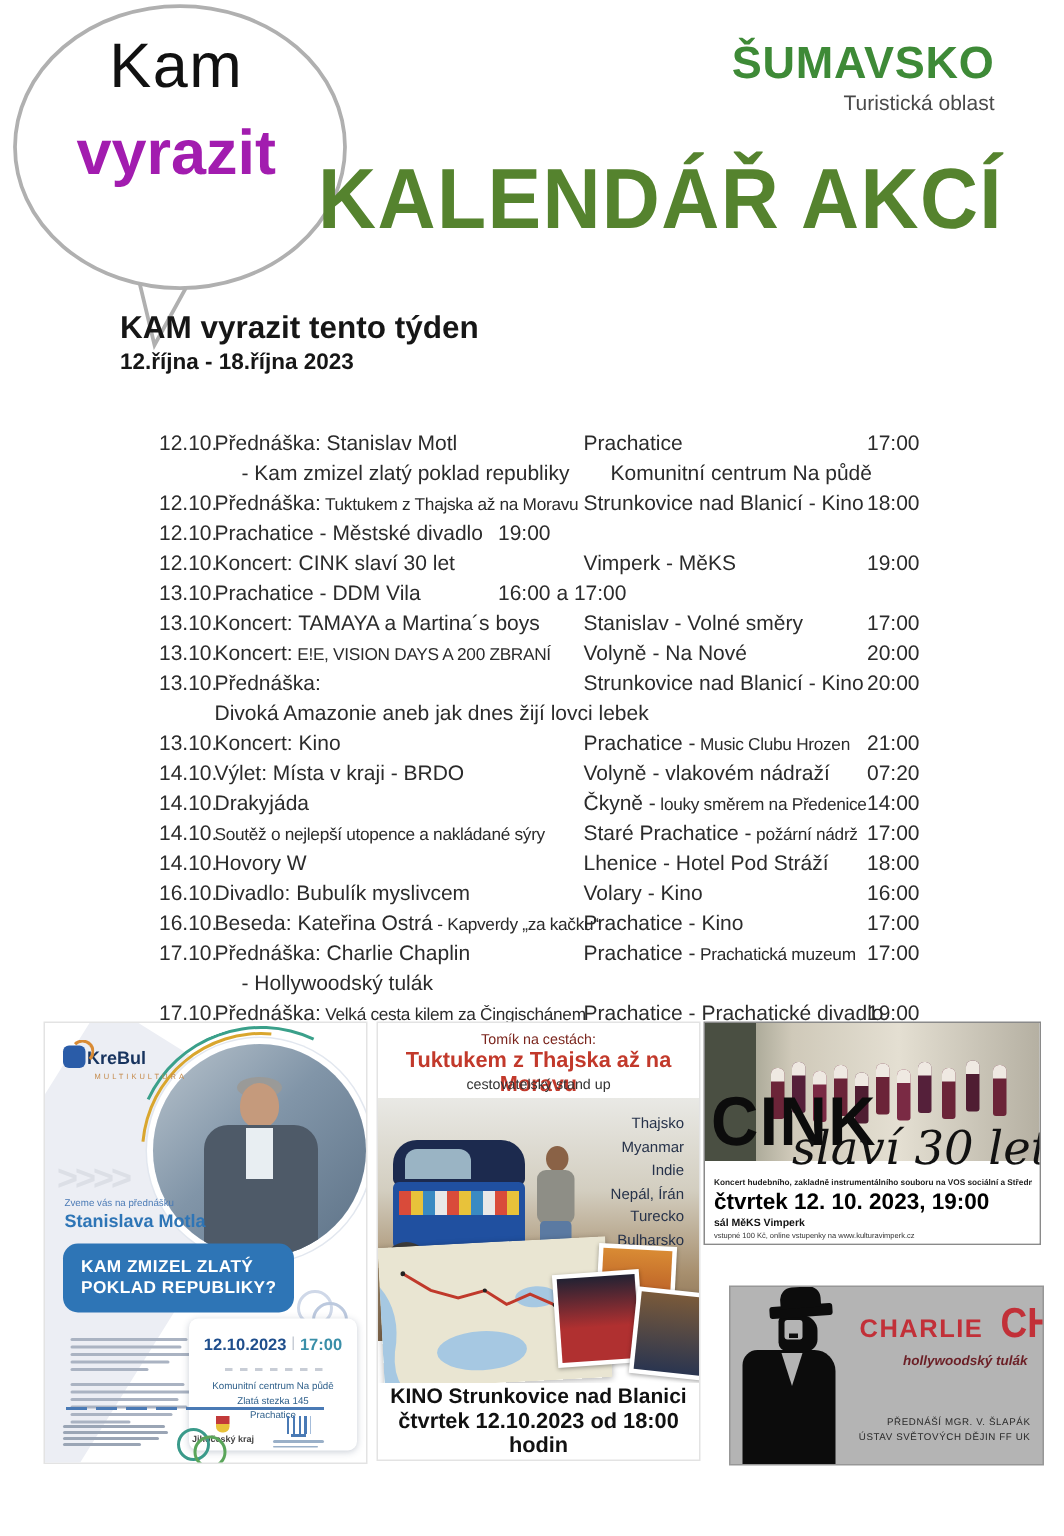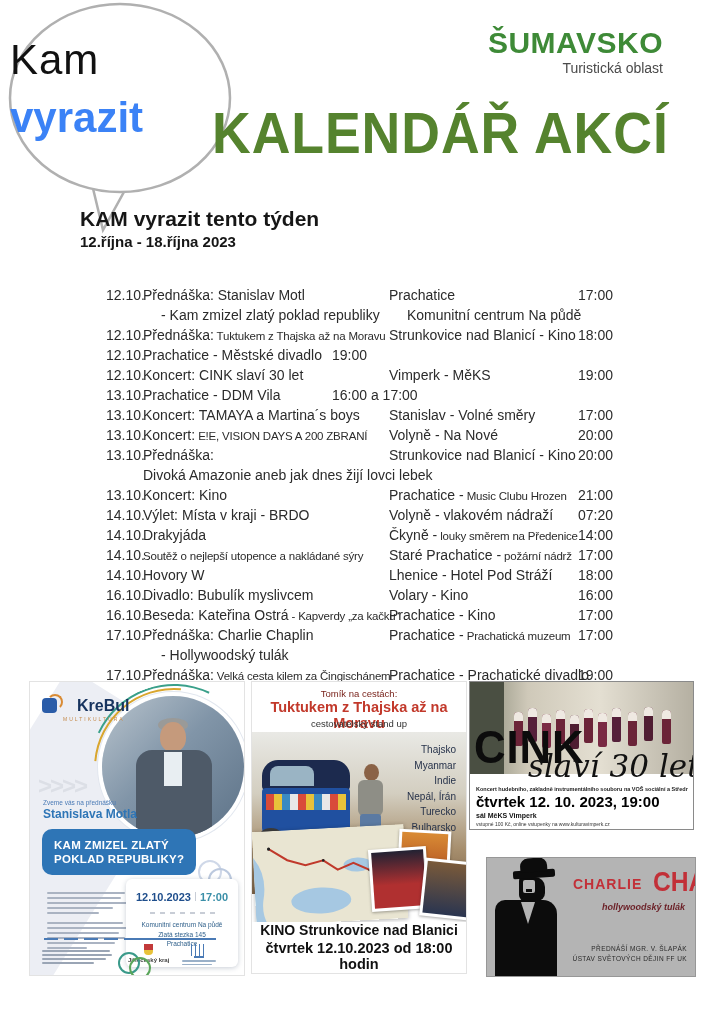--- a/index.html
+++ b/index.html
@@ -1,23 +1,23 @@
 <!DOCTYPE html>
 <html><head>
 <meta charset="utf-8">
 <style>
   html,body{margin:0;padding:0;background:#fff;}
   .page{position:relative;width:709px;height:1024px;background:#fff;overflow:hidden;
         font-family:"Liberation Sans",sans-serif;color:#222;}
 
   
   .bubble-svg{position:absolute;left:2px;top:0px;}
-  .bubble-text{position:absolute;left:10px;top:36px;width:215px;}
+  .bubble-text{position:absolute;left:10px;top:20px;width:215px;text-align:center;}
   .bubble-kam{font-size:42px;font-weight:400;color:#111;letter-spacing:1px;}
-  .bubble-vyrazit{font-size:42px;font-weight:700;color:#3b82f6;margin-top:10px;}
+  .bubble-vyrazit{font-size:42px;font-weight:700;color:#a21caf;margin-top:10px;}
   .brand{position:absolute;right:46px;top:26px;text-align:right;}
   .brand-title{font-size:30px;font-weight:800;color:#3e8a37;letter-spacing:.5px;}
   .brand-sub{font-size:14px;color:#4a4a4a;margin-top:0px;}
   .main-title{position:absolute;left:212px;top:100px;font-size:57px;font-weight:900;
               color:#55832e;letter-spacing:1px;transform:scaleX(.94);transform-origin:left;
               white-space:nowrap;}
 
   
   .week-title{position:absolute;left:80px;top:207px;font-size:21px;font-weight:700;color:#161616;}
   .week-range{position:absolute;left:80px;top:233px;font-size:15px;font-weight:700;color:#161616;}
@@ -39,21 +39,21 @@
   
   .p-krebul{left:30px;top:682px;width:214px;height:293px;overflow:hidden;}
   .kb-band{position:absolute;left:-150px;top:90px;width:330px;height:150px;background:#eceef4;
            transform:rotate(-58deg);z-index:0;}
   .kb-logo{position:absolute;left:12px;top:14px;z-index:2;}
   .kb-logo-icon{display:inline-block;width:15px;height:15px;background:#2a5ca8;border-radius:4px;
                 position:relative;vertical-align:middle;}
   .kb-logo-icon::after{content:"";position:absolute;right:-6px;top:-4px;width:12px;height:12px;
                 border:2px solid #d98b34;border-left-color:transparent;border-bottom-color:transparent;
                 border-radius:50%;}
-  .kb-logo-text{font-size:16px;font-weight:700;color:#17335e;margin-left:20px;vertical-align:middle;}
+  .kb-logo-text{font-size:12px;font-weight:700;color:#17335e;margin-left:1px;vertical-align:middle;}
   .kb-logo-sub{font-size:5px;letter-spacing:2px;color:#c58a4a;margin-top:1px;margin-left:21px;}
   .kb-chev{position:absolute;left:8px;top:90px;font-size:24px;font-weight:700;color:#dcdfe6;
            letter-spacing:-2px;z-index:1;}
   .kb-photo{position:absolute;left:72px;top:14px;width:142px;height:142px;border-radius:50%;
             background:linear-gradient(135deg,#b9c4cd 0%,#8195a8 45%,#5d7287 100%);
             box-shadow:0 0 0 4px #fff,0 0 0 5px #e2e7ef;overflow:hidden;z-index:1;}
   .kb-man-head{position:absolute;left:58px;top:26px;width:26px;height:30px;border-radius:50% 50% 45% 45%;
             background:#c59a7c;}
   .kb-man-hair{position:absolute;left:56px;top:22px;width:30px;height:14px;border-radius:50%;background:#9a9a98;}
   .kb-man-body{position:absolute;left:34px;top:54px;width:76px;height:90px;border-radius:16px 16px 0 0;
@@ -156,21 +156,21 @@
              box-shadow:0 0 0 1px #979797;}
   .ch-hat-brim{position:absolute;left:26px;top:12px;width:42px;height:8px;background:#0c0c0c;border-radius:2px;transform:rotate(-4deg);}
   .ch-hat-top{position:absolute;left:33px;top:0px;width:27px;height:14px;background:#0c0c0c;border-radius:8px 8px 0 0;transform:rotate(-4deg);}
   .ch-head{position:absolute;left:32px;top:19px;width:26px;height:24px;background:#0c0c0c;border-radius:4px 10px 8px 6px;}
   .ch-face{position:absolute;left:36px;top:22px;width:12px;height:13px;background:#b4b4b4;border-radius:2px;}
   .ch-stache{position:absolute;left:39px;top:31px;width:6px;height:3px;background:#0c0c0c;}
   .ch-body{position:absolute;left:8px;top:42px;width:62px;height:76px;background:#0c0c0c;border-radius:10px 14px 0 0;}
   .ch-shirt{position:absolute;left:34px;top:44px;width:0;height:0;border-left:7px solid transparent;
             border-right:7px solid transparent;border-top:22px solid #b4b4b4;}
   .ch-names{position:absolute;left:86px;top:8px;display:flex;align-items:flex-start;z-index:2;}
-  .ch-first{font-size:14px;font-weight:800;color:#c23038;letter-spacing:1px;margin-top:10px;margin-right:11px;}
+  .ch-first{font-size:17px;font-weight:800;color:#c23038;letter-spacing:1px;margin-top:10px;margin-right:11px;}
   .ch-last{font-size:28px;font-weight:900;color:#c23038;letter-spacing:0px;transform:scaleX(.88);transform-origin:left;}
   .ch-sub{position:absolute;right:10px;top:44px;font-size:9px;font-style:italic;font-weight:700;color:#6b1f26;}
   .ch-credits{position:absolute;right:8px;top:86px;text-align:right;font-size:6.5px;color:#2a2a2a;
               line-height:10px;letter-spacing:.4px;}
 </style>
 </head>
 <body>
 
 <div class="page">
 

